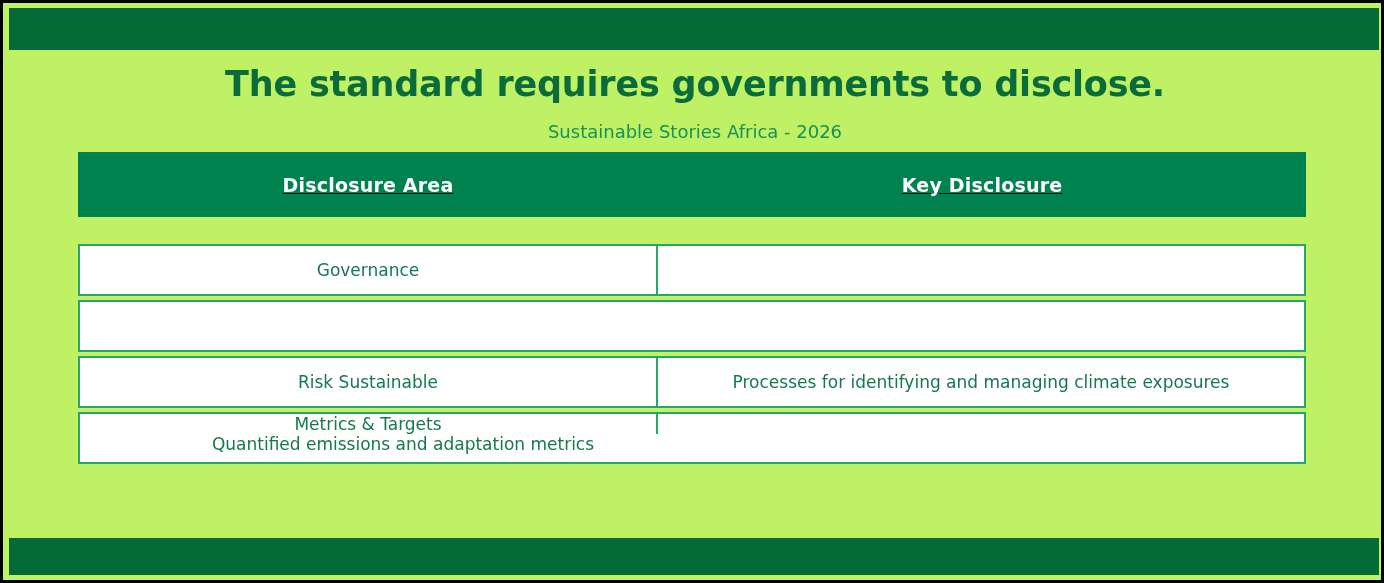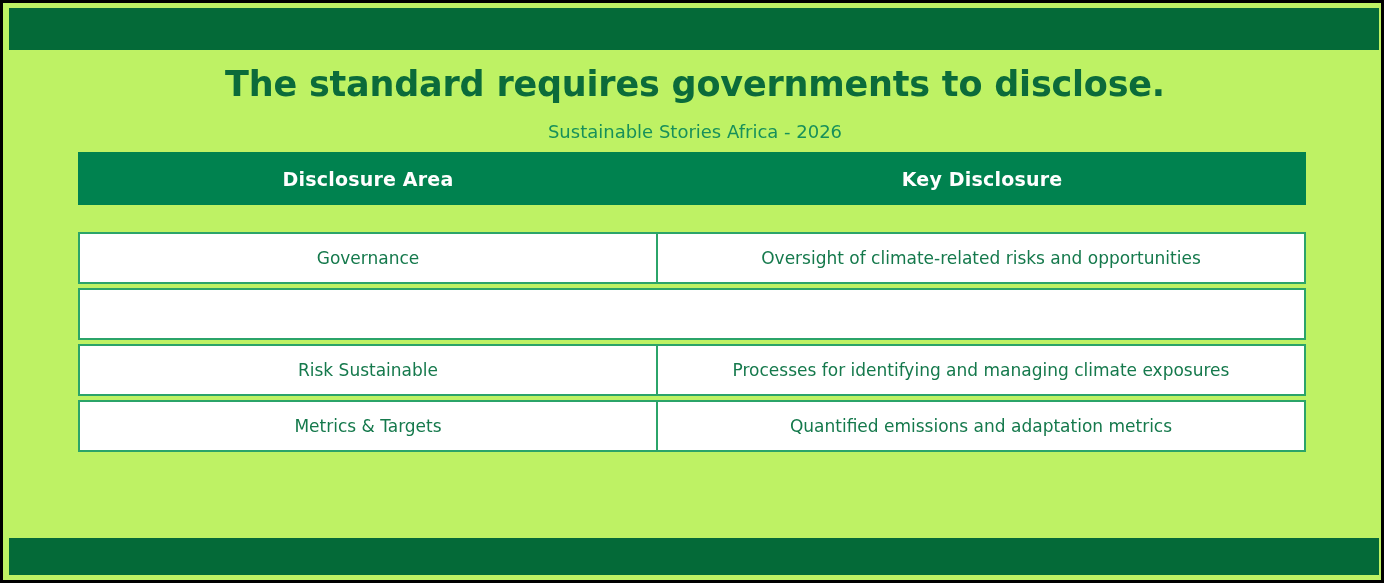--- a/index.html
+++ b/index.html
@@ -67,21 +67,22 @@
   .table {
     position: absolute;
     left: 75px;
     top: 149px;
     width: 1228px;
   }
 
   .thead {
     display: flex;
     background: #00824F;
-    height: 53px;
+    height: 65px;
+    text-decoration: underline;
   }
   .th {
     display: flex;
     align-items: center;
     justify-content: center;
     color: #ffffff;
     font-size: 19px;
     font-weight: bold;
     letter-spacing: 0.2px;
   }
@@ -94,21 +95,21 @@
   }
 
   .row {
     display: flex;
     height: 52px;
     border: 2px solid #2BA469;
     box-sizing: border-box;
     background: #ffffff;
     margin-bottom: 4px;
   }
-  .row:last-child { margin-bottom: 1px; }
+  .row:last-child { margin-bottom: 1px; flex-direction: column; }
 
   .td {
     display: flex;
     align-items: center;
     justify-content: center;
     font-size: 17px;
     color: #15794C;
     box-sizing: border-box;
     padding: 0 8px;
     text-align: center;
@@ -138,21 +139,20 @@
 
     <div class="thead">
       <div class="th col-left">Disclosure Area</div>
       <div class="th col-right">Key Disclosure</div>
     </div>
 
     <div class="rows">
 
       <div class="row">
         <div class="td td-left">Governance</div>
-        <div class="td td-right">Oversight of climate-related risks and opportunities</div>
       </div>
 
       <div class="row">
       </div>
 
       <div class="row">
         <div class="td td-left">Risk Sustainable</div>
         <div class="td td-right">Processes for identifying and managing climate exposures</div>
       </div>
 

